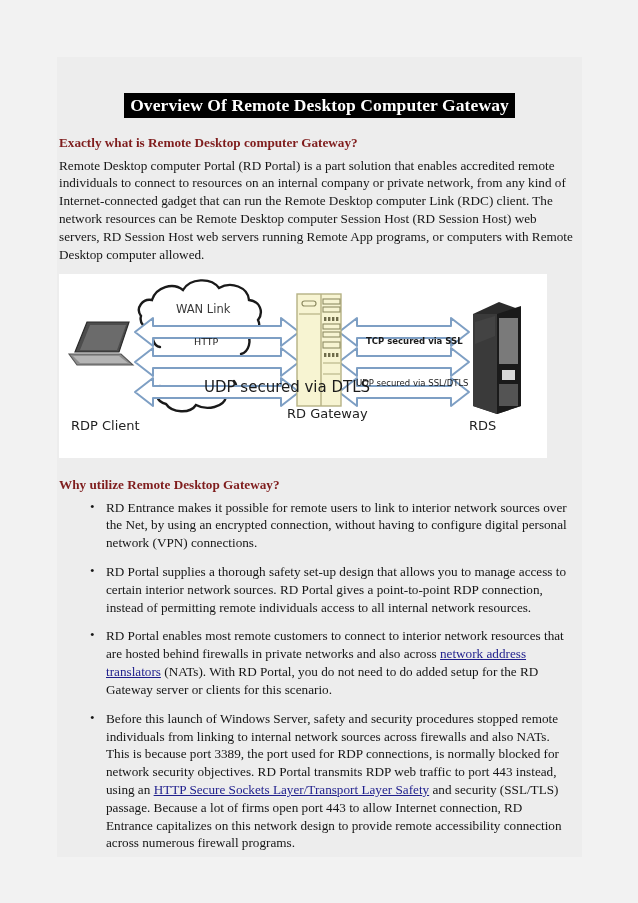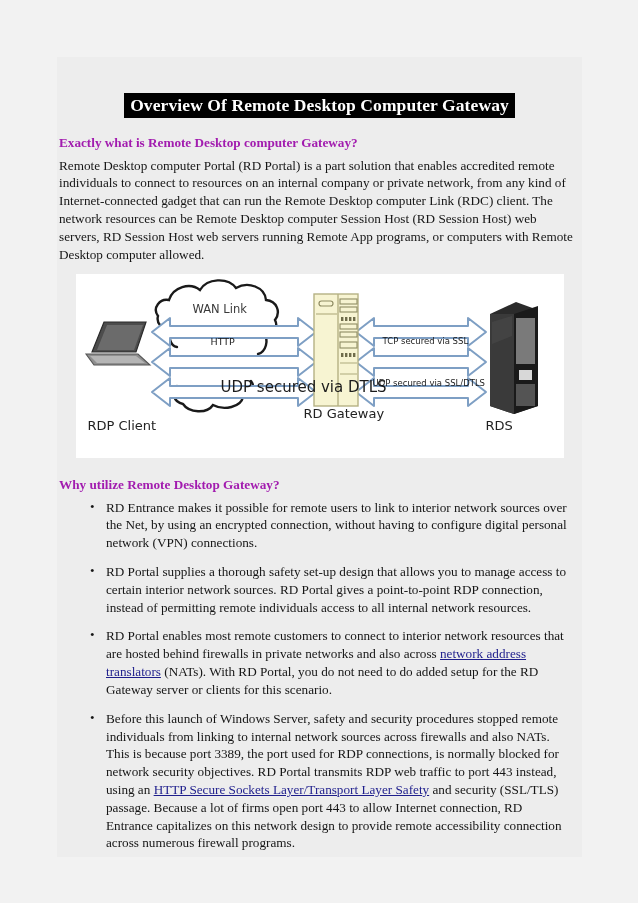--- a/index.html
+++ b/index.html
@@ -45,21 +45,21 @@
 
   
   .content {
     padding: 0 2px 0 2px;
   }
   h2.section-head {
     font-size: 13.2px;
     font-weight: bold;
     margin: 0 0 5px 0;
     line-height: 1.3;
-    color: #a21caf;
+    color: #7f1d1d;
   }
   p.para {
     font-size: 13.2px;
     line-height: 1.35;
     margin: 2px 0 11px 0;
     color: #151515;
     text-align: left;
   }
   p.lead {
     margin: 0 0 8px 0;
@@ -88,21 +88,21 @@
   }
   a.doclink {
     color: #1e1e8c;
     text-decoration: underline;
   }
 
   
   .figure-wrap {
     margin: 2px 0 18px 0;
     display: flex;
-    justify-content: center;
+    justify-content: flex-start;
   }
   .figure {
     position: relative;
     width: 488px;
     height: 184px;
     background: #ffffff;
     overflow: hidden;
   }
   .diagram {
     position: absolute;
@@ -123,21 +123,21 @@
 
   .arrow-text {
     position: absolute;
     font-family: "DejaVu Sans", "Liberation Sans", sans-serif;
     color: #1b1b1b;
     white-space: nowrap;
   }
   .t-wan   { left: 117px; top: 28px;  font-size: 11.5px; color:#3a3a3a;}
   .t-https { left: 135px; top: 62px;  font-size: 9.5px; }
   .t-udpl  { left: 126px; top: 104px; font-size: 15px; padding-left: 19px; }
-  .t-tcp   { left: 307px; top: 62px;  font-size: 8.5px; }
+  .t-tcp   { left: 307px; top: 62px;  font-size: 8.5px; font-weight: bold; }
   .t-udpr  { left: 297px; top: 104px; font-size: 8.5px; }
 </style>
 </head>
 <body>
 
 <div id="page-sheet">
 
   <div class="title-row">
     <span class="doc-title">Overview Of Remote Desktop Computer Gateway</span>
   </div>

